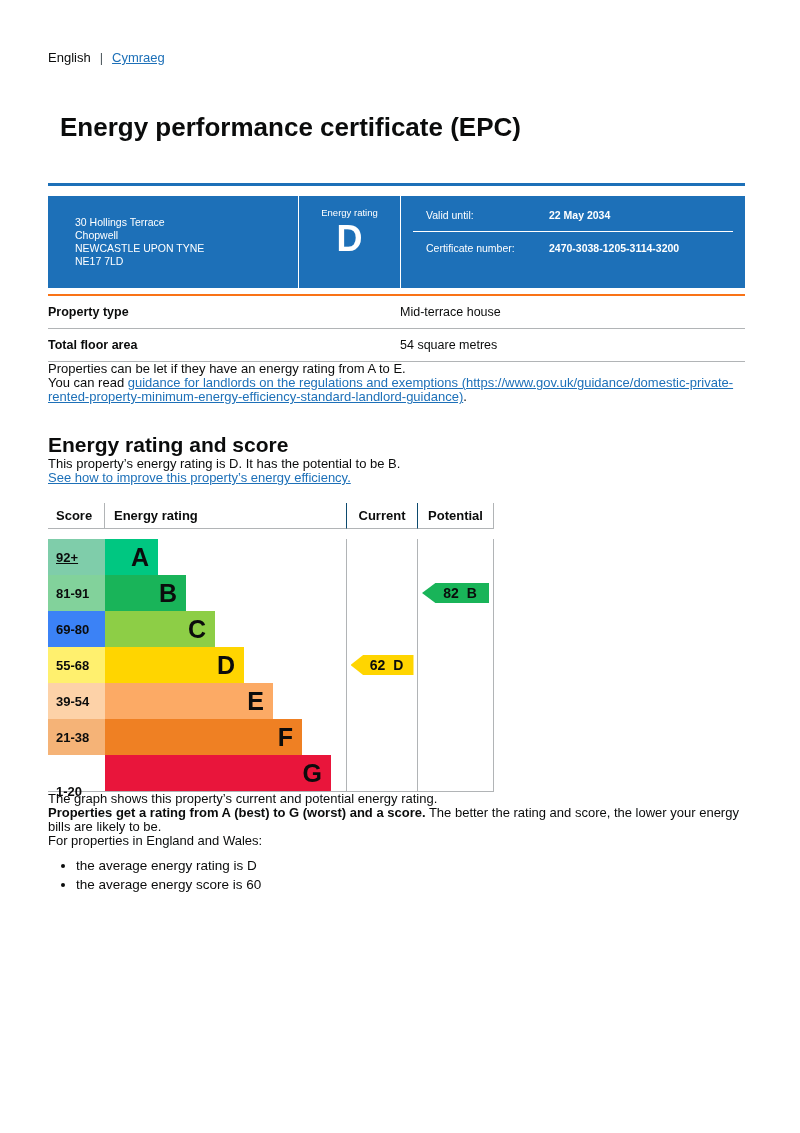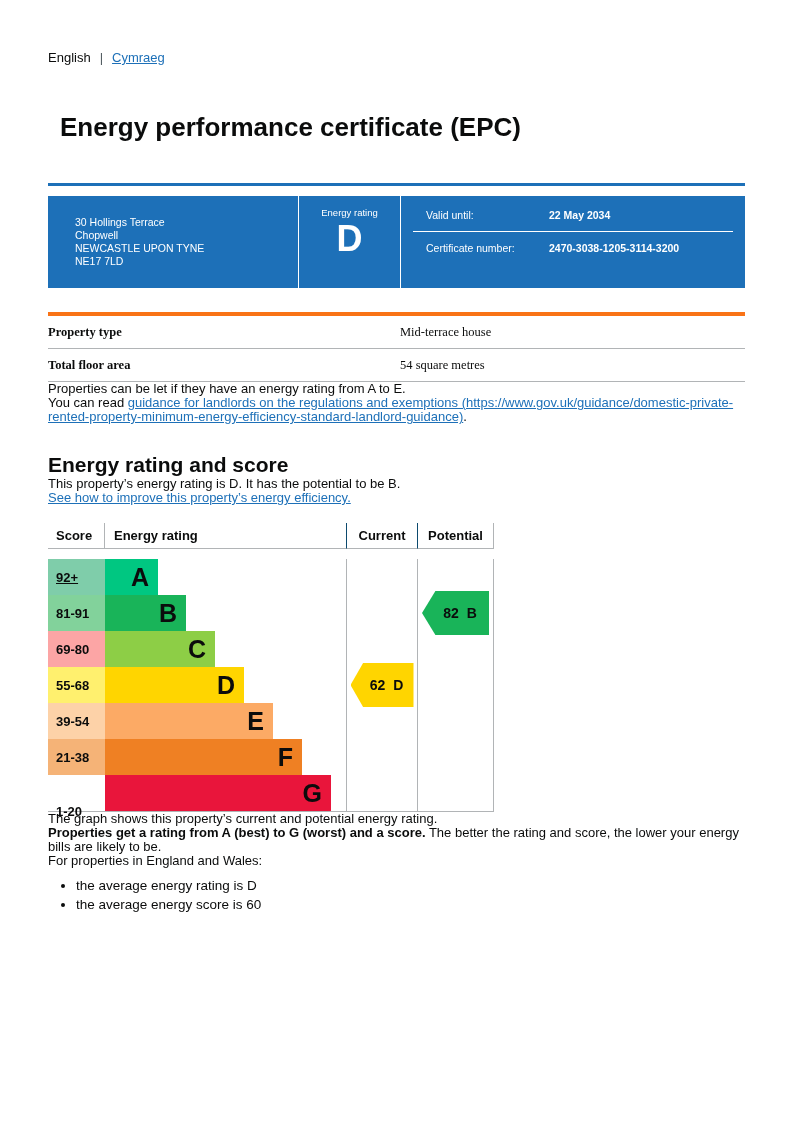--- a/index.html
+++ b/index.html
@@ -26,21 +26,21 @@
   .banner-rating-label{font-size:9.5px;line-height:11px;}
   .banner-rating-value{font-size:36px;line-height:40px;font-weight:700;margin-top:1px;}
   .banner-details{flex:1;box-sizing:border-box;padding:0 12px;font-size:10.5px;}
   .banner-row{display:flex;box-sizing:border-box;}
   .banner-row.r1{padding:13px 0 9px 13px;border-bottom:1px solid #fff;}
   .banner-row.r2{padding:10px 0 0 13px;}
   .b-label{width:95px;line-height:13px;}
   .b-value{font-weight:700;line-height:13px;margin-left:28px;}
 
   
-  .summary-table{margin-top:24px;border-top:4px solid #f97316;font-family:Liberation Serif, serif;}
+  .summary-table{margin-top:6px;border-top:2px solid #f97316;}
   .s-row{display:flex;align-items:center;height:32px;border-bottom:1px solid #b1b4b6;font-size:12.5px;}
   .s-label{width:352px;font-weight:700;}
 
   h2{margin:18px 0 0 0;font-size:21px;line-height:24px;font-weight:700;}
   h2.energy{margin-top:29px;}
   p.small{margin:0;font-size:13px;line-height:14px;}
   .p1{margin-top:19px;}
   .p2{margin-top:11px;}
   .p3{margin-top:22px;}
   .p4{margin-top:16px;}
@@ -60,21 +60,21 @@
   .ch1{padding-left:9px;}
   .ch2,.ch3{justify-content:center;border-left:1px solid #0c4a6e;}
   .ch3{border-right:1px solid #b1b4b6;}
   .cell{box-sizing:border-box;}
   .score-cell{display:flex;align-items:center;padding-left:8px;font-size:13px;font-weight:700;}
   .band-cell{background:#fff;}
   .bar{height:100%;display:flex;align-items:center;justify-content:flex-end;padding-right:9px;box-sizing:border-box;}
   .letter{font-size:25px;font-weight:700;line-height:25px;color:#0b0c0c;}
   .cur-cell,.pot-cell{display:flex;align-items:center;justify-content:center;border-left:1px solid #b1b4b6;}
   .pot-cell{border-right:1px solid #b1b4b6;}
-  .arrow{width:63px;height:44px;clip-path:polygon(0 50%,20% 0,100% 0,100% 100%,20% 100%);
+  .arrow{width:63px;height:20px;clip-path:polygon(0 50%,20% 0,100% 0,100% 100%,20% 100%);
          display:flex;align-items:center;justify-content:center;gap:8px;
          font-size:14px;font-weight:700;padding-left:9px;box-sizing:border-box;}
   .arrow.pot{width:67px;}
 </style>
 </head>
 <body>
 
 <div class="page">
 
   <div class="lang-row">
@@ -145,21 +145,21 @@
           <div class="letter" style="display: inline;">B</div>
         </div>
       </div>
       <div class="cell cur-cell"></div>
       <div class="cell pot-cell">
         <div class="arrow pot" style="background: rgb(25, 180, 89);">
           <div style="display: inline;">82</div>
           <div style="display: inline;">B</div>
         </div>
       </div>
-      <div class="cell score-cell" style="background: #fca5a5;">69-80</div>
+      <div class="cell score-cell" style="background: #3b82f6;">69-80</div>
       <div class="cell band-cell">
         <div class="bar" style="width: 110px; background: rgb(141, 206, 70);">
           <div class="letter" style="display: inline;">C</div>
         </div>
       </div>
       <div class="cell cur-cell"></div>
       <div class="cell pot-cell"></div>
       <div class="cell score-cell" style="background: rgb(255, 240, 110);">55-68</div>
       <div class="cell band-cell">
         <div class="bar" style="width: 139px; background: rgb(255, 213, 0);">

